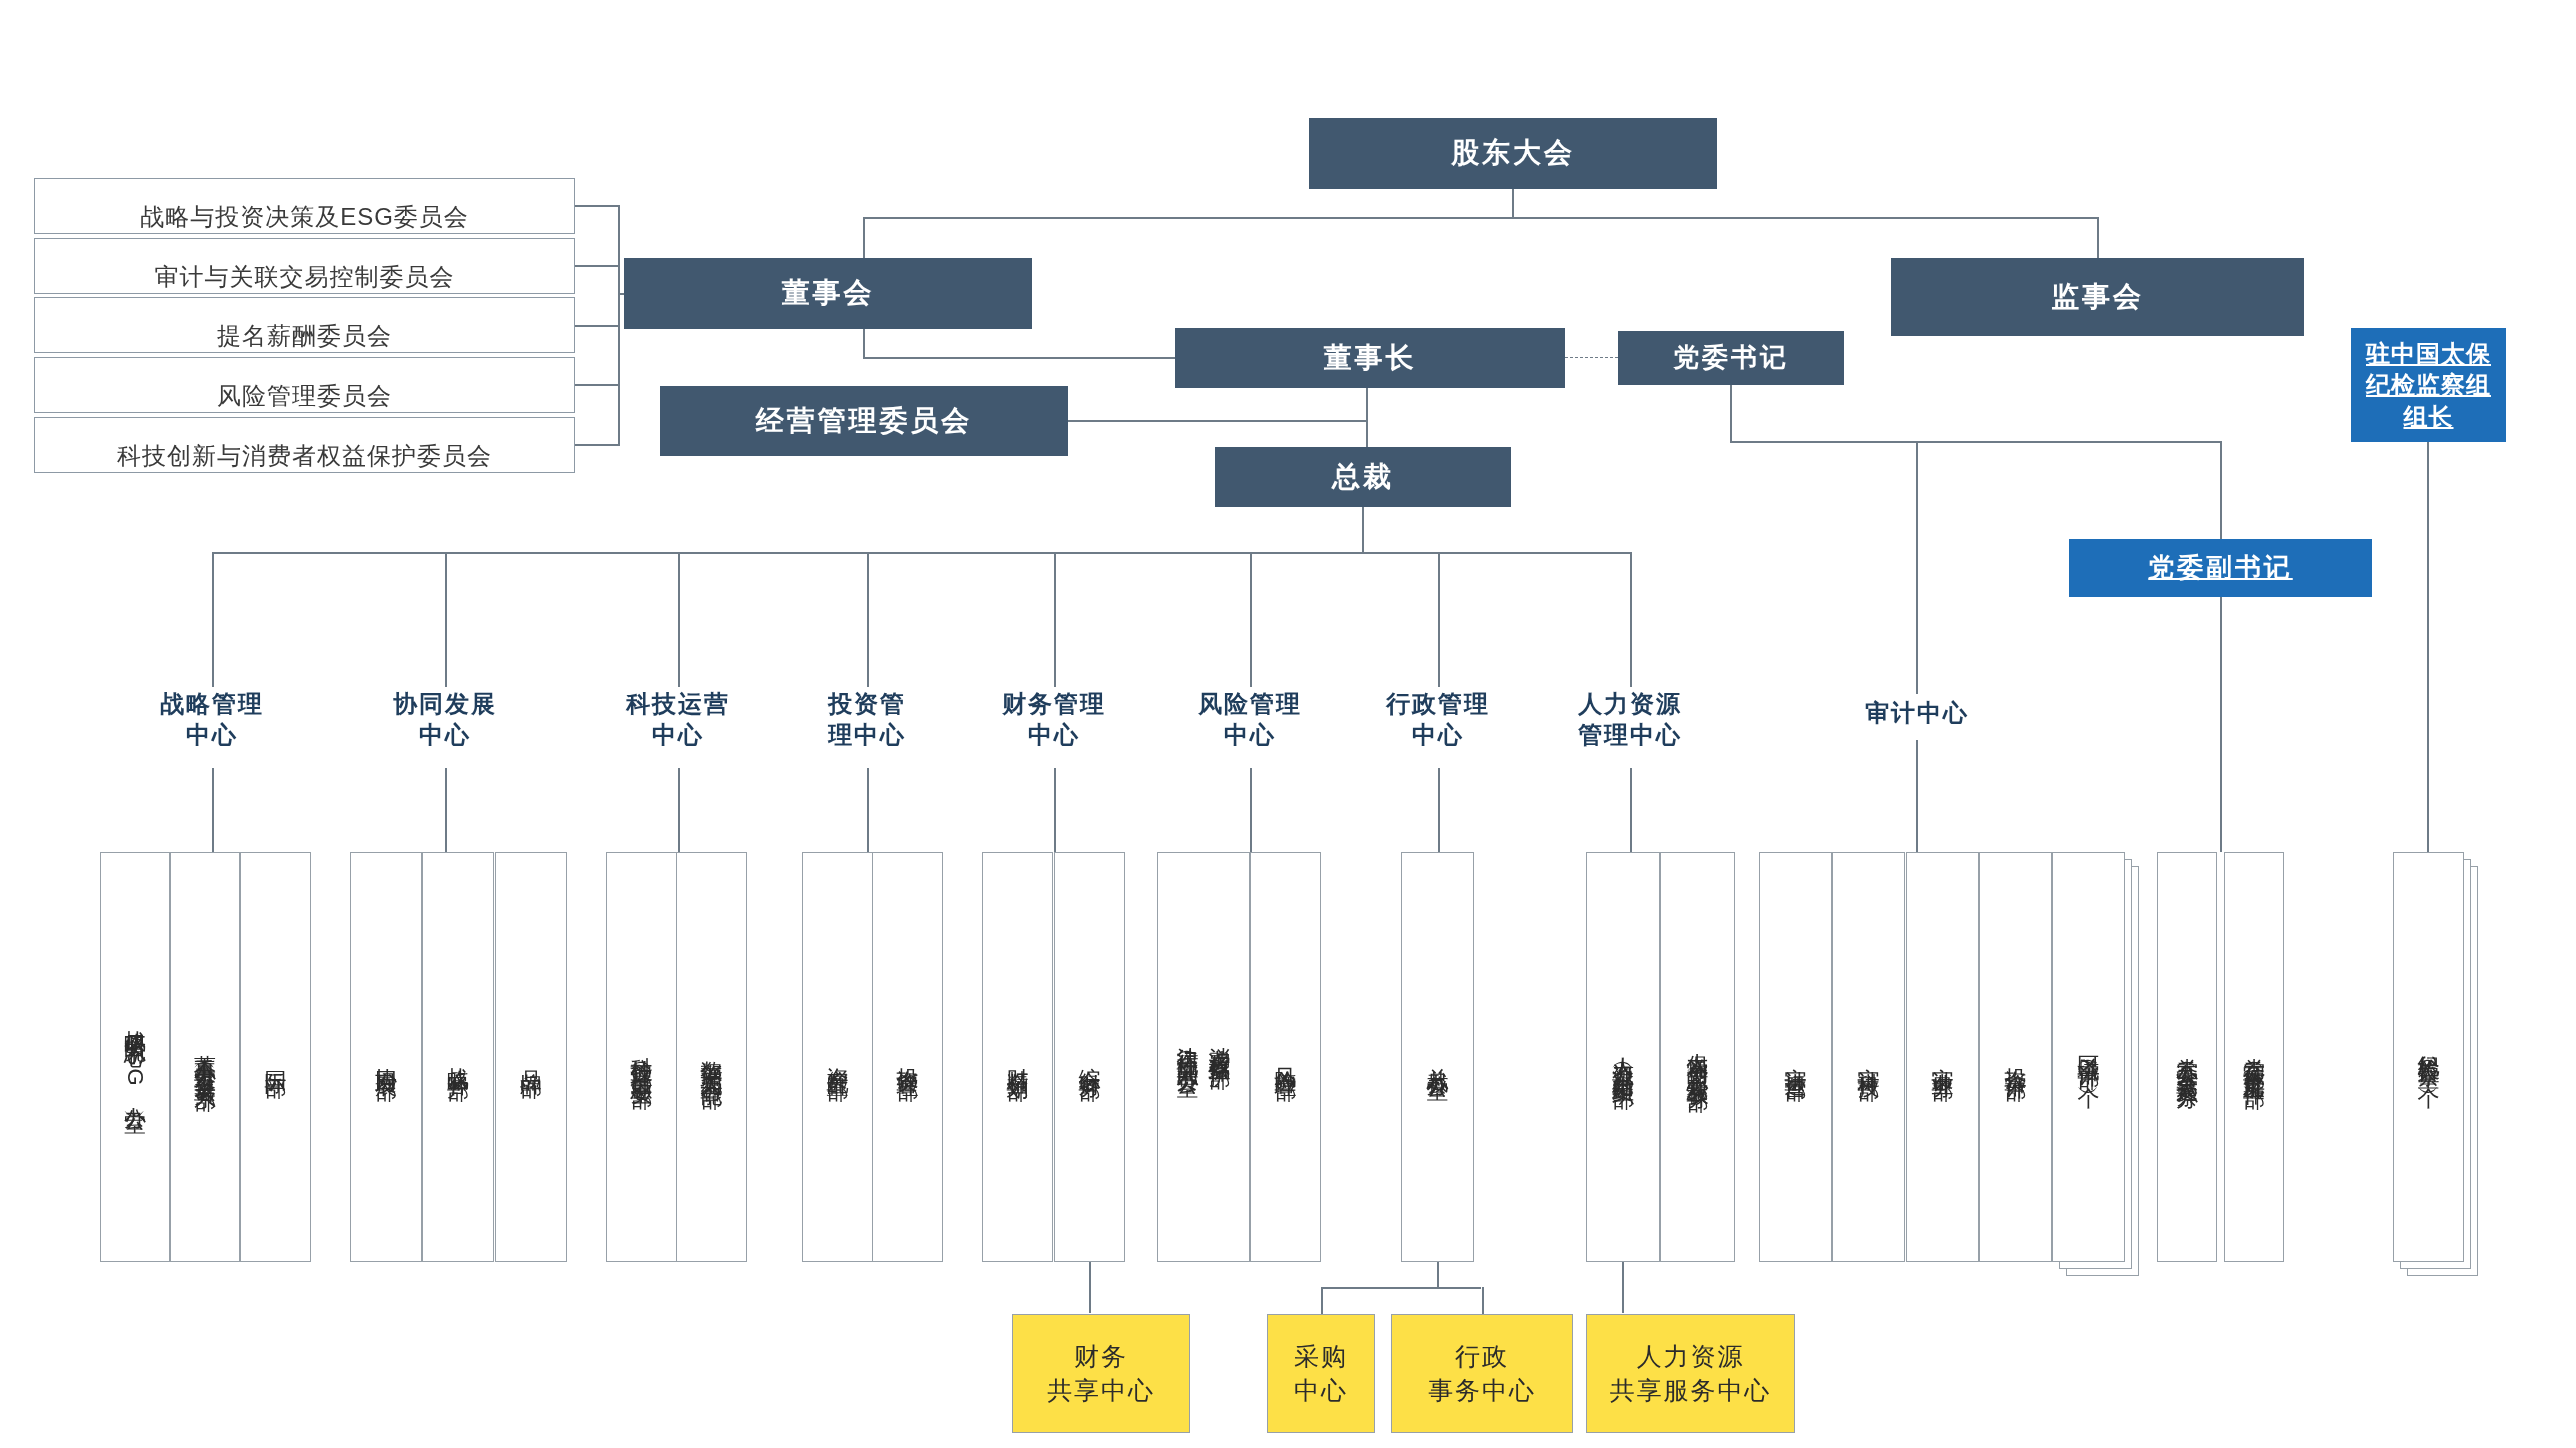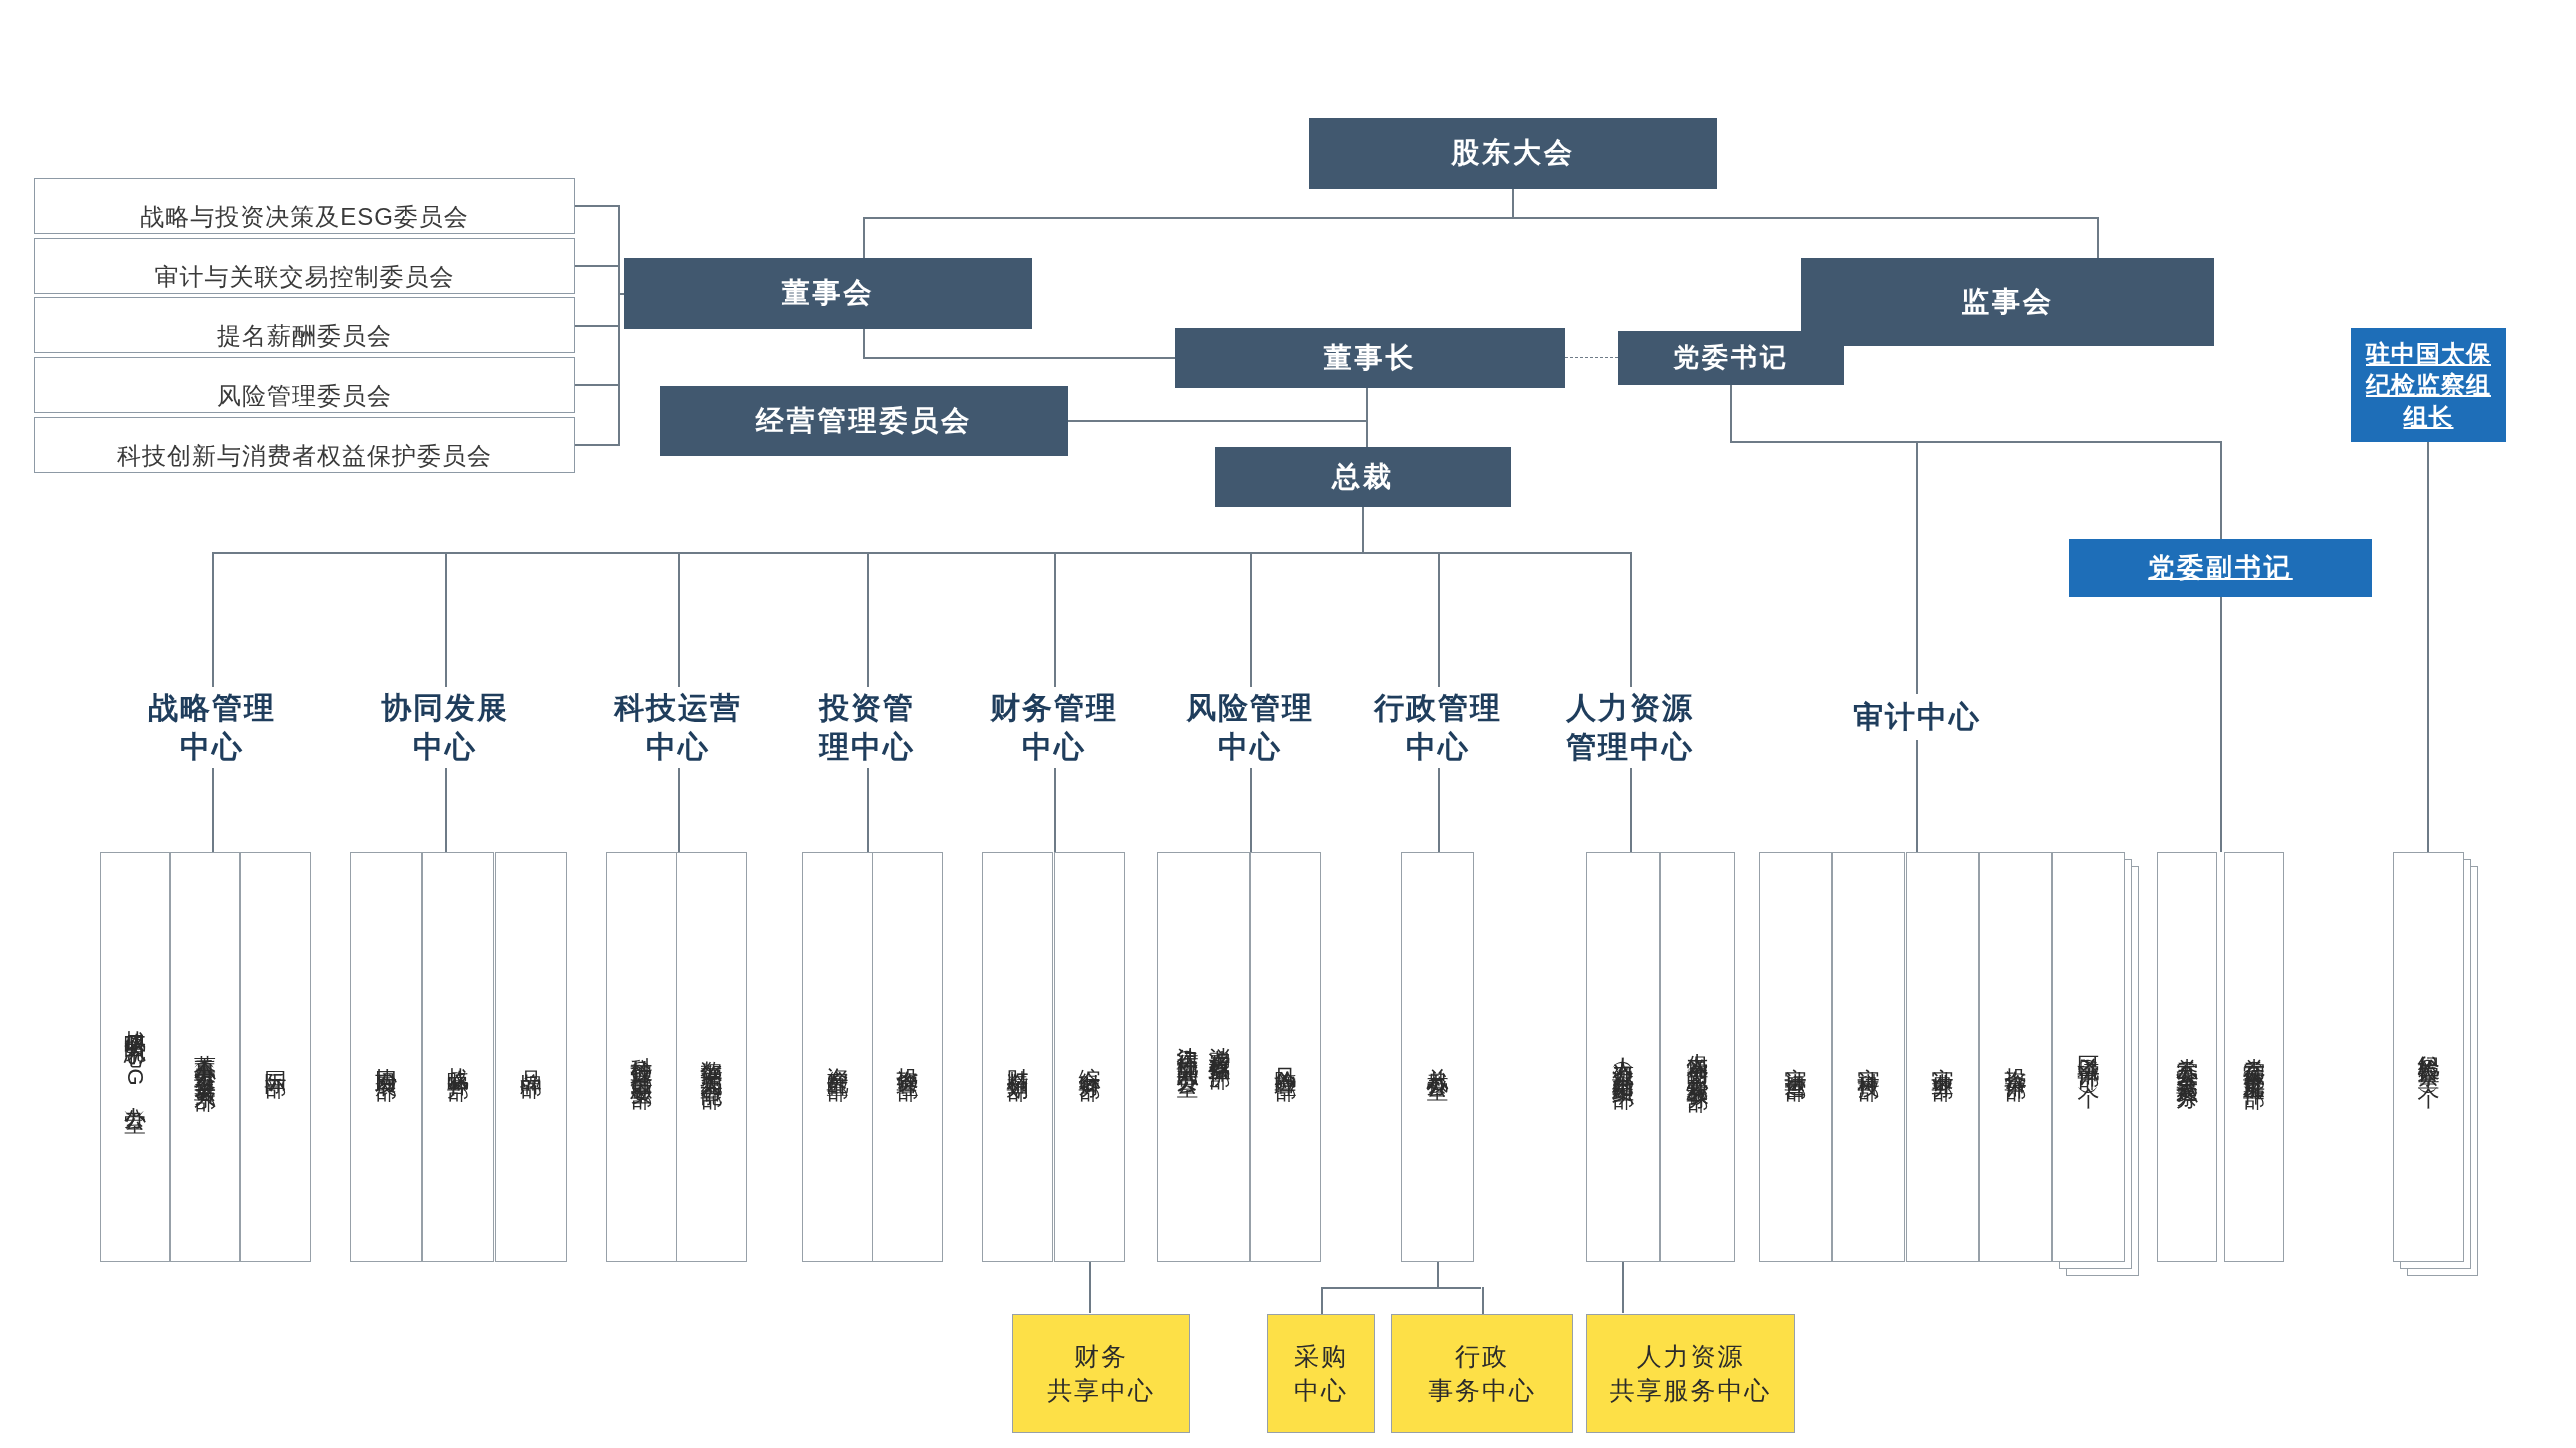--- a/index.html
+++ b/index.html
@@ -21,21 +21,21 @@
   .blue{background:#1e6eb8;text-decoration:underline;}
   
   .cmt{
     position:absolute;display:flex;align-items:flex-end;justify-content:center;
     background:#fff;border:1.9px solid #8d99a5;color:#3a3a3a;font-size:24px;
     letter-spacing:1px;box-sizing:border-box;
   }
   
   .lbl{
     position:absolute;width:232px;text-align:center;font-weight:bold;color:#1f3d5c;
-    font-size:30px;line-height:1.3;white-space:pre-line;letter-spacing:1.9px;
+    font-size:24px;line-height:1.3;white-space:pre-line;letter-spacing:1.9px;
   }
   
   .vbox{
     position:absolute;top:852px;height:410px;background:#fff;border:1.9px solid #97a0a8;
     display:flex;align-items:center;justify-content:center;box-sizing:border-box;
   }
   .vbox span{
     writing-mode:vertical-lr;text-orientation:mixed;white-space:pre-line;
     font-size:22px;line-height:1.45;letter-spacing:2.9px;color:#2b2b2b;
   }
@@ -118,21 +118,21 @@
 
   <div class="lv" style="left:1089px;top:1262px;height:51px"></div>
   <div class="lv" style="left:1437px;top:1262px;height:26px"></div>
   <div class="lh" style="left:1321px;top:1287px;width:160px"></div>
   <div class="lv" style="left:1321px;top:1287px;height:27px"></div>
   <div class="lv" style="left:1482px;top:1287px;height:27px"></div>
   <div class="lv" style="left:1622px;top:1262px;height:51px"></div>
 
   <div class="dark" style="left:1309px;top:118px;width:408px;height:71px"><span>股东大会</span></div>
   <div class="dark" style="left:624px;top:258px;width:408px;height:71px"><span>董事会</span></div>
-  <div class="dark" style="left:1801px;top:258px;width:413px;height:88px"><span>监事会</span></div>
+  <div class="dark" style="left:1891px;top:258px;width:413px;height:78px"><span>监事会</span></div>
   <div class="dark" style="left:1175px;top:328px;width:390px;height:60px"><span>董事长</span></div>
   <div class="dark" style="left:1618px;top:331px;width:226px;height:54px;font-size:26px"><span>党委书记</span></div>
   <div class="dark" style="left:1215px;top:447px;width:296px;height:60px"><span>总裁</span></div>
   <div class="dark" style="left:660px;top:386px;width:408px;height:70px"><span>经营管理委员会</span></div>
   <div class="blue" style="left:2351px;top:328px;width:155px;height:114px;font-size:24px;letter-spacing:1px"><span>驻中国太保
 纪检监察组
 组长</span></div>
   <div class="blue" style="left:2069px;top:539px;width:303px;height:58px;font-size:26px"><span>党委副书记</span></div>
 
   <div class="cmt" style="left:34px;top:178px;width:541px;height:56px">

